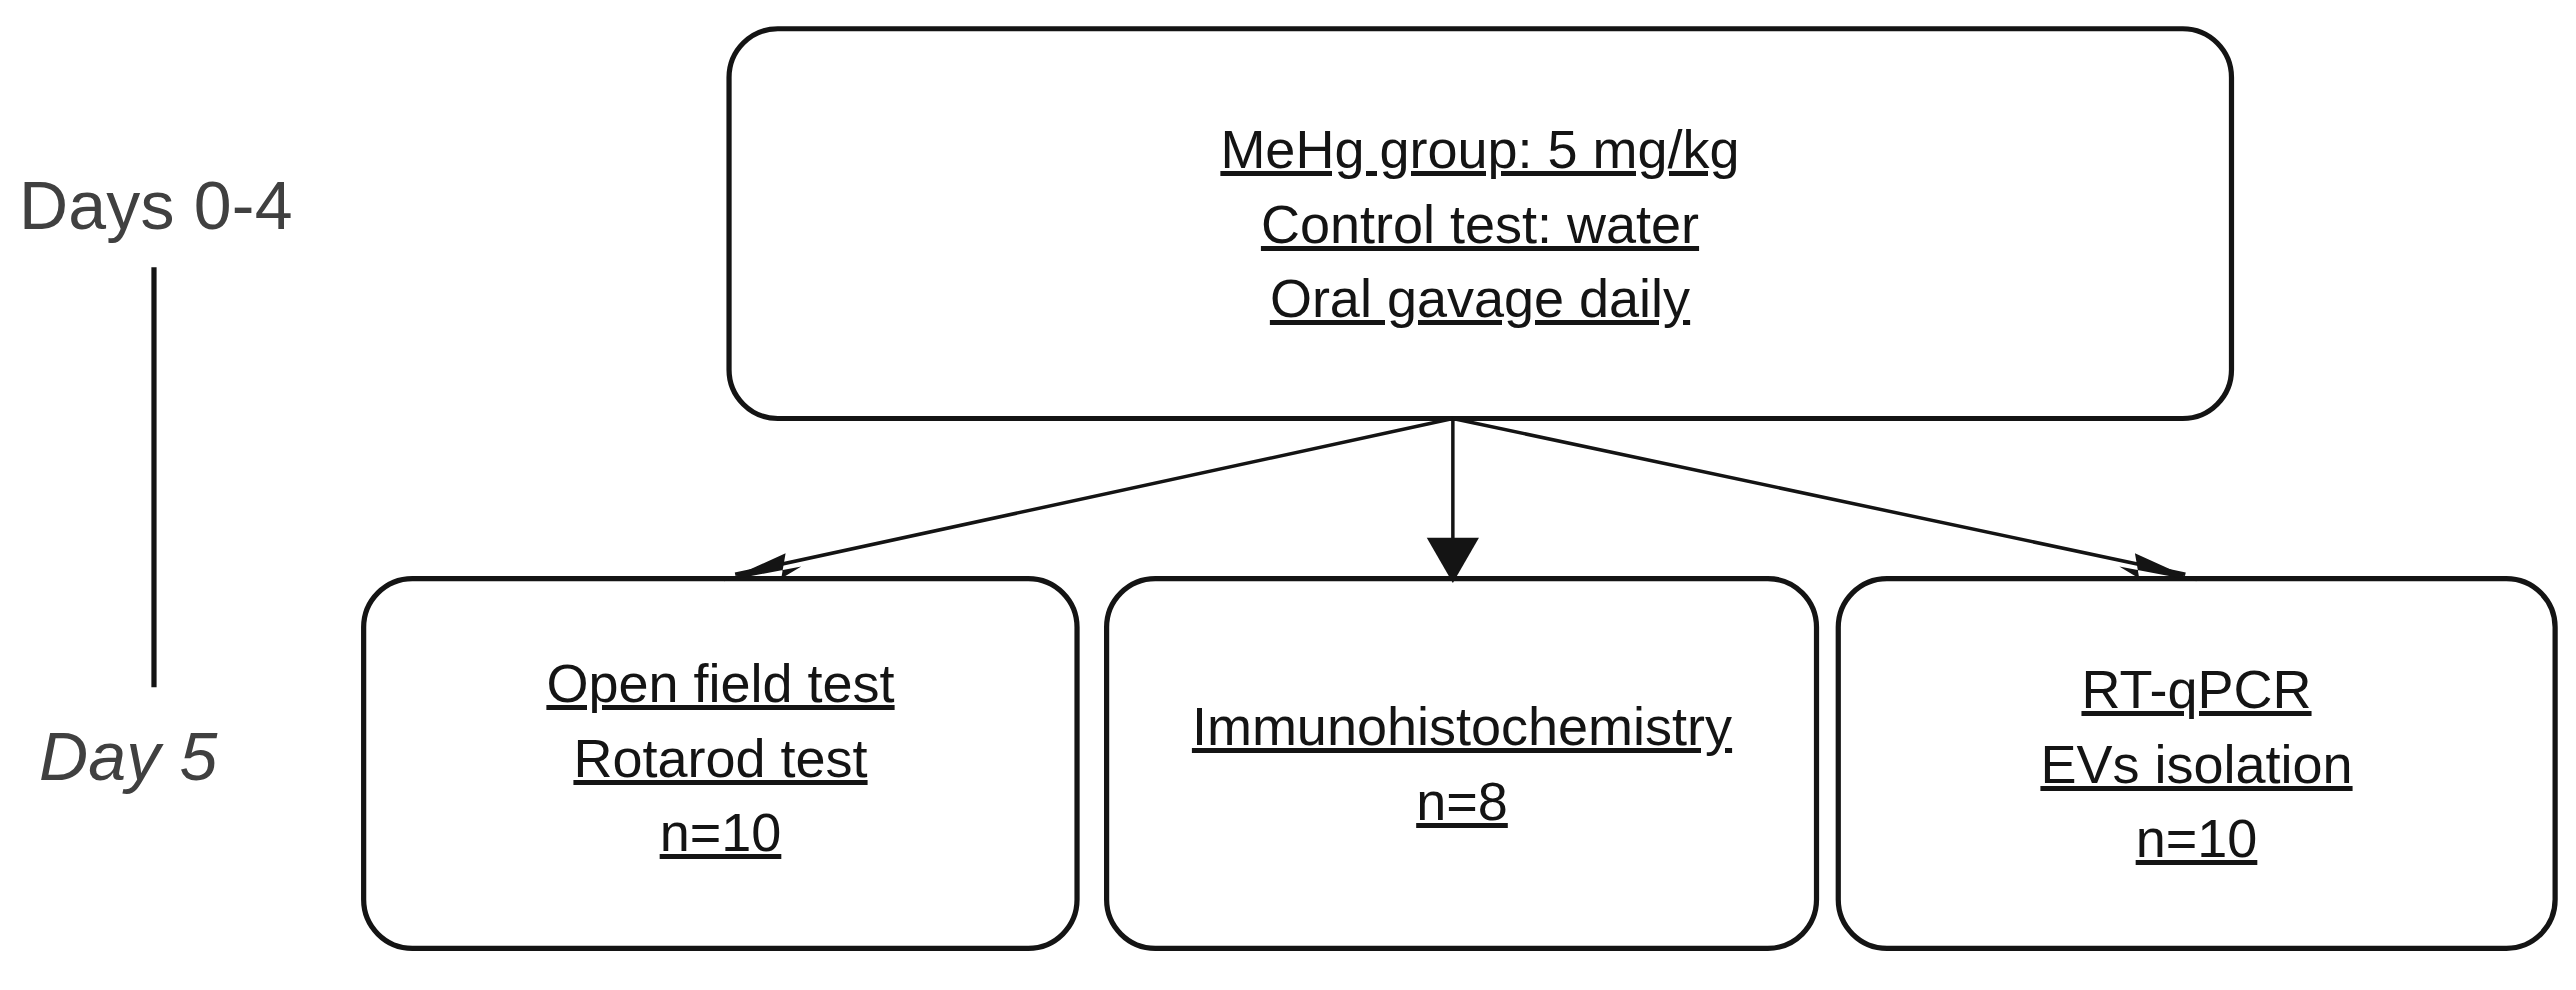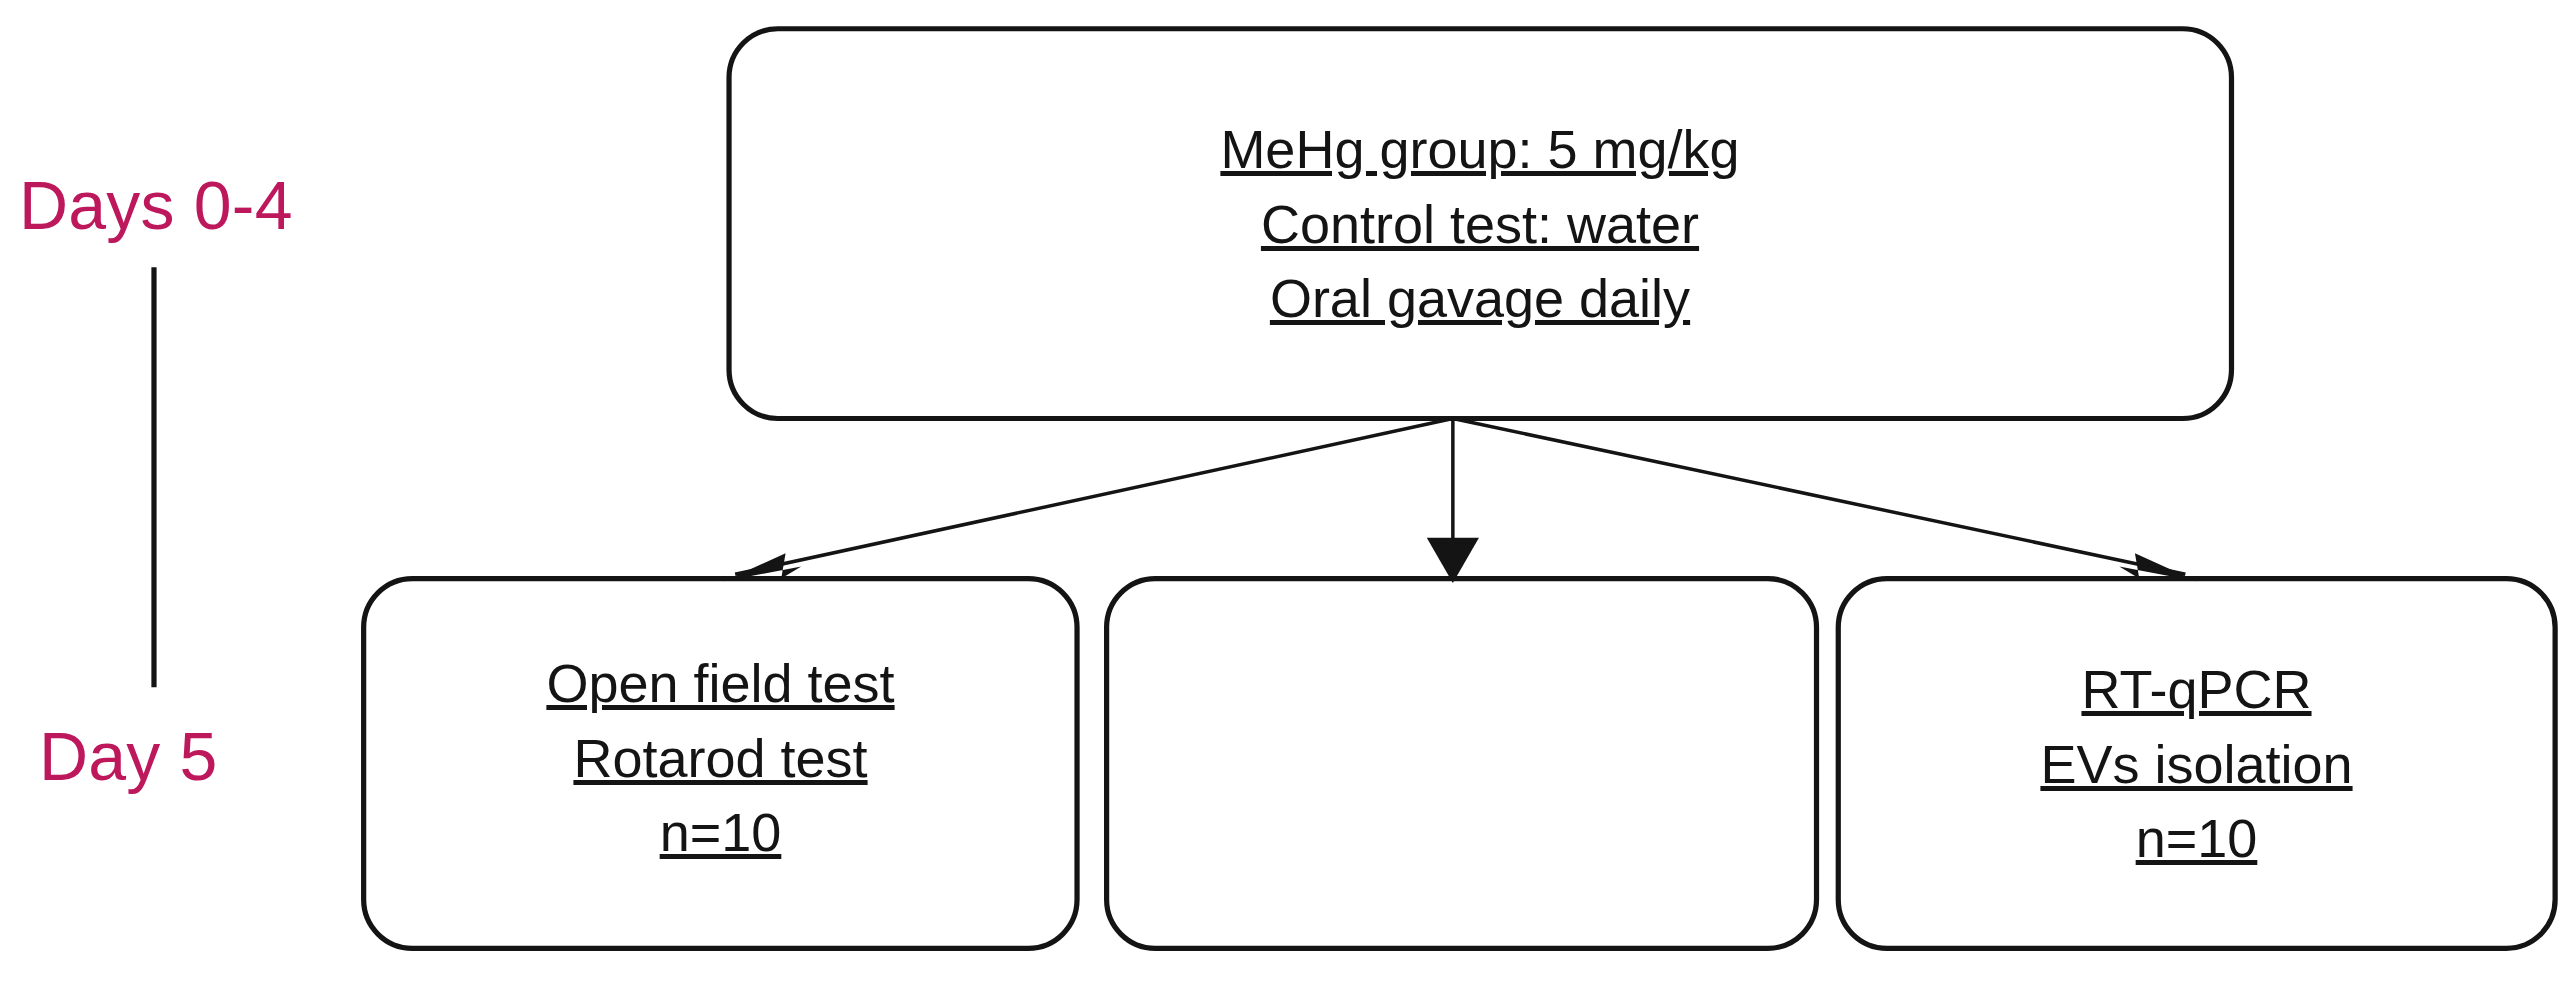--- a/index.html
+++ b/index.html
@@ -38,21 +38,21 @@
     fill: #141414;
     stroke: none;
   }
   .timeline-rule {
     stroke: #141414;
     stroke-width: 6;
     stroke-linecap: butt;
   }
   .txt {
     position: absolute;
-    color: #be185d;
+    color: #404040;
     white-space: nowrap;
     line-height: 1.0;
   }
   .timeline-label {
     font-size: 68px;
     letter-spacing: 0.2px;
   }
   .box-text-block {
     position: absolute;
     display: flex;
@@ -90,34 +90,38 @@
     <line class="connector-line" x1="1670" y1="481" x2="1670" y2="650"></line>
     <polygon class="arrow-head" points="1670,670 1640,618 1700,618"></polygon>
 
     <line class="connector-line" x1="1670" y1="481" x2="2512" y2="660"></line>
     <polygon class="arrow-head" points="2525,668 2454,636 2459,665 2436,651"></polygon>
 
   </svg>
 
   <div class="txt timeline-label" style="left:19px; top:171px;">Days 0-4</div>
 
-  <div class="txt timeline-label" style="left:39px; top:722px;">Day 5</div>
+  <div class="txt timeline-label" style="left:39px; top:722px;font-style:italic;">Day 5</div>
 
   <div class="box-text-block" style="left:729px; top:29px; width:1502px; height:390px;">
     <div class="box-line">MeHg group: 5 mg/kg</div>
     <div class="box-line">Control test: water</div>
     <div class="box-line">Oral gavage daily</div>
   </div>
 
   <div class="box-text-block" style="left:364px; top:573px; width:713px; height:370px;text-align:right;">
     <div class="box-line">Open field test</div>
     <div class="box-line">Rotarod test</div>
     <div class="box-line">n=10</div>
   </div>
 
+  <div class="box-text-block" style="left:1107px; top:579px; width:710px; height:370px;">
+    <div class="box-line">Immunohistochemistry</div>
+    <div class="box-line">n=8</div>
+  </div>
 
   <div class="box-text-block" style="left:1838px; top:579px; width:717px; height:370px;">
     <div class="box-line">RT-qPCR</div>
     <div class="box-line">EVs isolation</div>
     <div class="box-line">n=10</div>
   </div>
 
 </div>
 
 

